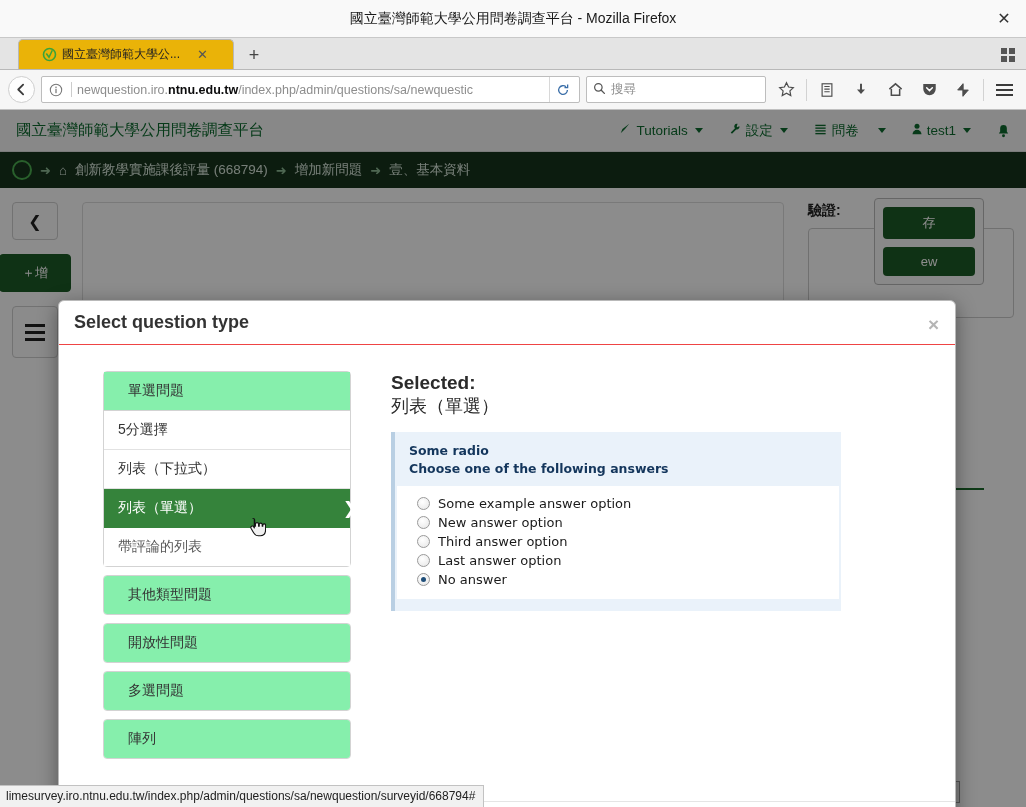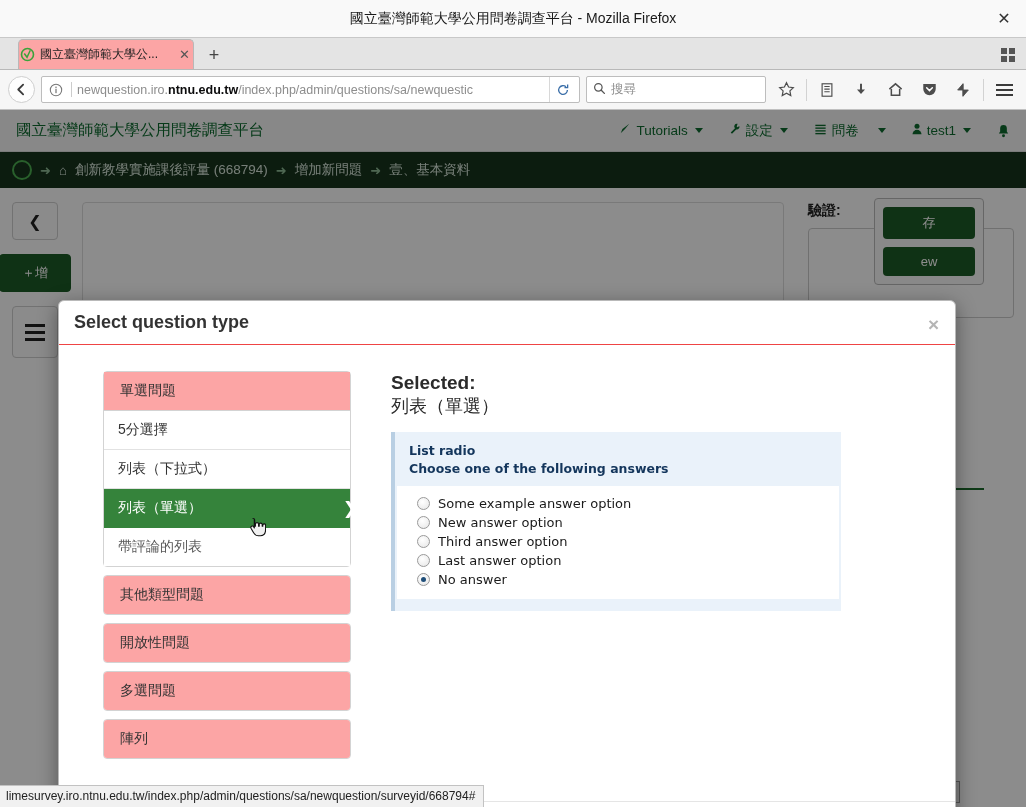--- a/index.html
+++ b/index.html
@@ -22,24 +22,24 @@
     font-size: 16px; color: #333; width: 24px; height: 24px;
     display: flex; align-items: center; justify-content: center; cursor: pointer;
   }
 
   .ff-tabstrip {
     height: 32px; background: #e4e4e4;
     display: flex; align-items: flex-end; position: relative;
     border-bottom: 1px solid #b8b8b8;
   }
   .ff-tab {
-    margin-left: 18px; height: 30px; width: 176px;
-    background: #fca5a5; border: 1px solid #b8b8b8; border-bottom: none;
+    margin-left: 18px; height: 30px; width: 216px;
+    background: #eab308; border: 1px solid #b8b8b8; border-bottom: none;
     border-radius: 5px 5px 0 0;
-    display: flex; align-items: center; padding: 0 0; gap: 5px;
+    display: flex; align-items: center; padding: 0 22px; gap: 5px;
     position: relative; cursor: default;
   }
   .tab-favicon {
     width: 16px; height: 16px; flex: 0 0 16px;
     display: flex; align-items: center; justify-content: center;
   }
   .tab-label {
     font-size: 12px; color: #222; white-space: nowrap;
     overflow: hidden; text-overflow: ellipsis; flex: 1;
   }
@@ -195,21 +195,21 @@
     color: #b5b5b5; cursor: pointer; line-height: 1; font-weight: bold;
   }
   .modal-body { flex: 1; display: flex; padding: 26px 18px 10px 44px; gap: 40px; }
 
   .type-groups { width: 248px; display: flex; flex-direction: column; gap: 8px; }
   .group-box {
     border: 1px solid #d3d3d3; border-radius: 4px; overflow: visible;
     background: #fff; position: relative;
   }
   .group-head {
-    background: #fca5a5; padding: 10px 16px; font-size: 14px; color: #333;
+    background: #86efac; padding: 10px 24px; font-size: 14px; color: #333;
     border-bottom: 1px solid #d3d3d3; cursor: pointer;
   }
   .group-head.collapsed { border-bottom: none; border-radius: 3px; }
   .type-item {
     padding: 10px 14px; font-size: 14px; color: #333;
     border-bottom: 1px solid #e2e2e2; cursor: pointer; background: #fff;
     position: relative;
   }
   .type-item:last-child { border-bottom: none; }
   .type-item.active {
@@ -518,21 +518,21 @@
         </div>
 
       </div>
 
       <div class="preview-col">
         <div class="sel-label">Selected:</div>
         <div class="sel-value">列表（單選）</div>
 
         <div class="q-preview">
           <div class="q-head">
-            <div class="q-title">List radio</div>
+            <div class="q-title">Some radio</div>
             <div class="q-title">Choose one of the following answers</div>
           </div>
           <div class="q-answers">
             <div class="ans-row">
               <span class="radio"></span>
               <span class="ans-label">Some example answer option</span>
             </div>
             <div class="ans-row">
               <span class="radio"></span>
               <span class="ans-label">New answer option</span>

